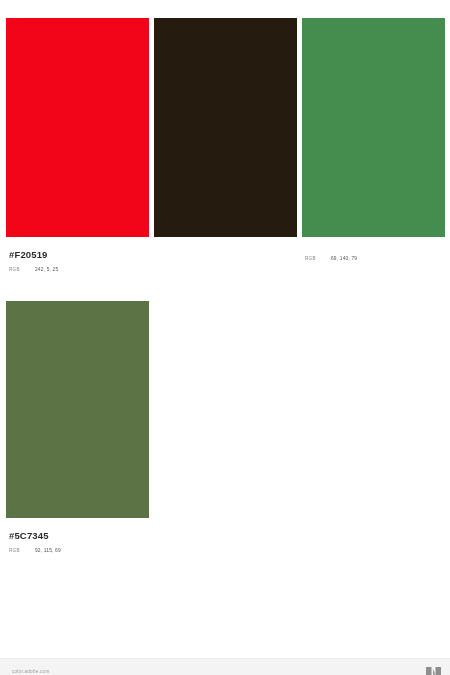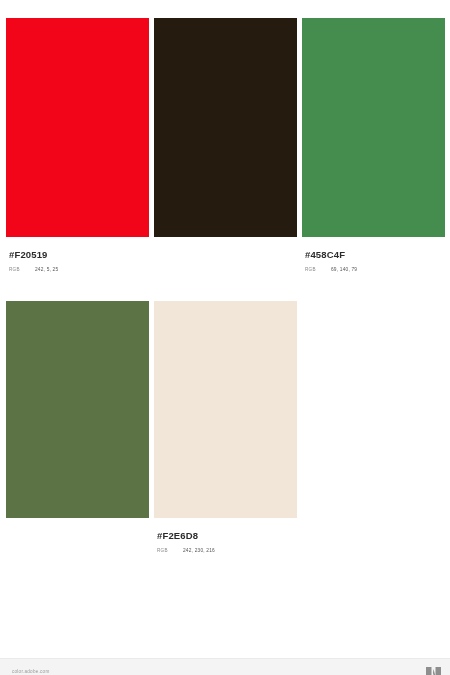--- a/index.html
+++ b/index.html
@@ -141,48 +141,44 @@
         </div>
       </div>
 
       <div class="swatch-cell">
         <div class="swatch-chip" style="background:#251B0F"></div>
       </div>
 
       <div class="swatch-cell">
         <div class="swatch-chip" style="background:#458C4F"></div>
         <div class="swatch-meta">
-          <div class="swatch-hex">#458C4F</div>
           <div class="swatch-rgb-line">
             <span class="rgb-label">RGB</span>
             <span class="rgb-value">69, 140, 79</span>
           </div>
         </div>
       </div>
 
     </div>
 
     <div class="row-gap"></div>
 
     <div class="swatch-row row2">
 
       <div class="swatch-cell">
         <div class="swatch-chip" style="background:#5C7345"></div>
-      </div>
-
-      <div class="swatch-cell">
-        <div class="swatch-chip" style="background:#F2E6D8"></div>
         <div class="swatch-meta">
-          <div class="swatch-hex">#F2E6D8</div>
+          <div class="swatch-hex">#5C7345</div>
           <div class="swatch-rgb-line">
             <span class="rgb-label">RGB</span>
-            <span class="rgb-value">242, 230, 216</span>
+            <span class="rgb-value">92, 115, 69</span>
           </div>
         </div>
       </div>
+
 
     </div>
 
   </div>
 
   <div class="footer">
     <div class="footer-url">color.adobe.com</div>
     <div class="adobe-logo">
       <svg width="15" height="13" viewBox="0 0 30 26" xmlns="http://www.w3.org/2000/svg">
         <path d="M0 0 L11 0 L11 26 L0 26 Z" fill="#8e8e8e"></path>

